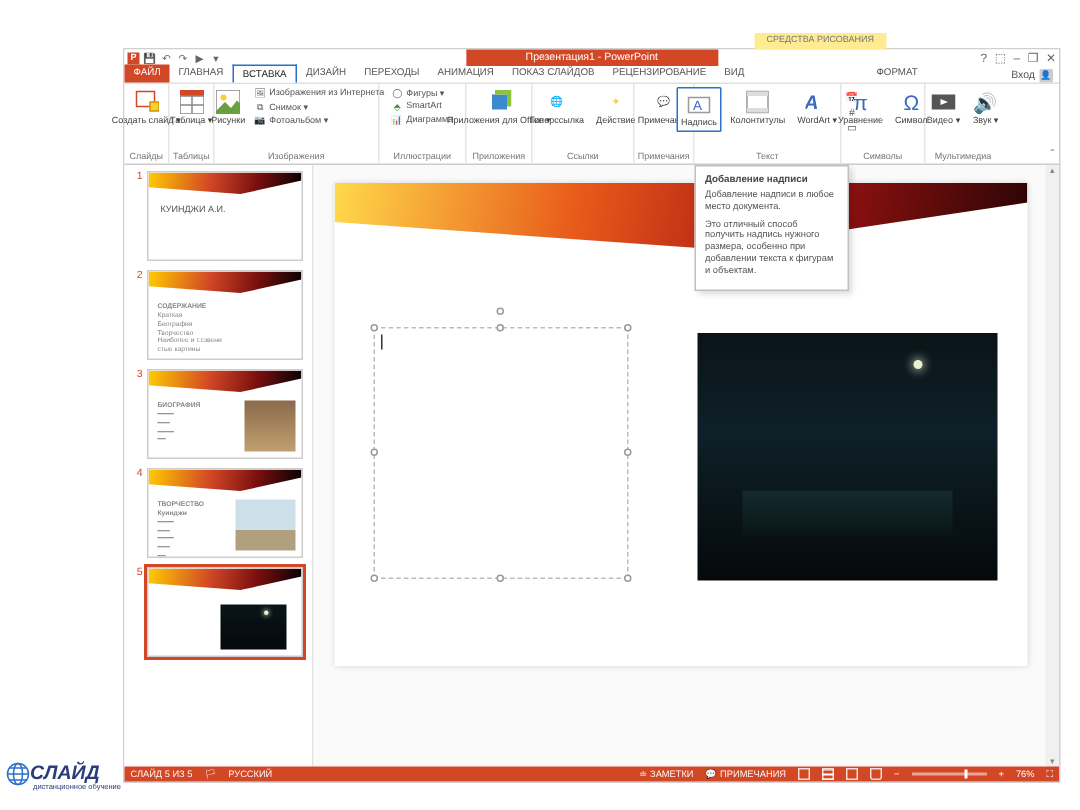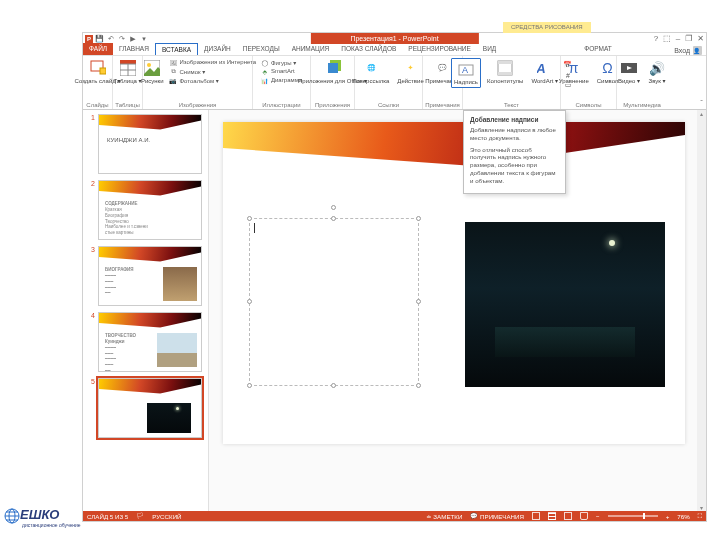--- a/index.html
+++ b/index.html
@@ -421,16 +421,16 @@
   </div>
 </div>
 
 <div class="eshko">
   <svg width="16" height="16">
       <circle cx="8" cy="8" r="7" fill="none" stroke="#2a6fc9" stroke-width="1"></circle>
       <ellipse cx="8" cy="8" rx="3" ry="7" fill="none" stroke="#2a6fc9" stroke-width="1"></ellipse>
       <line x1="1" y1="8" x2="15" y2="8" stroke="#2a6fc9"></line>
       <line x1="2" y1="4" x2="14" y2="4" stroke="#2a6fc9"></line>
       <line x1="2" y1="12" x2="14" y2="12" stroke="#2a6fc9"></line>
-    </svg><span>ЕШКО</span>
+    </svg><span>СЛАЙД</span>
   <span class="sub">дистанционное
 обучение</span>
 </div>
 
 </body></html>

